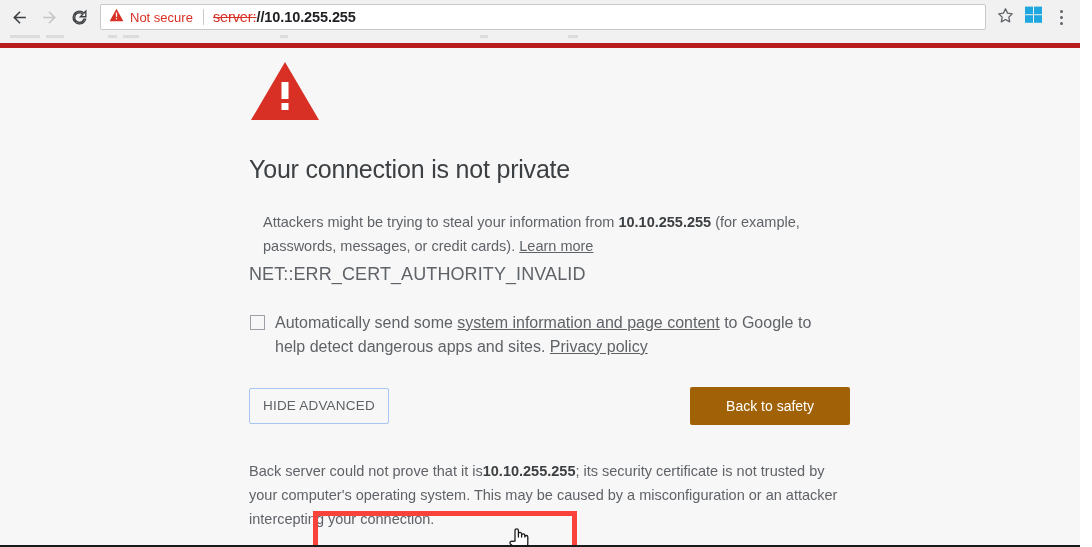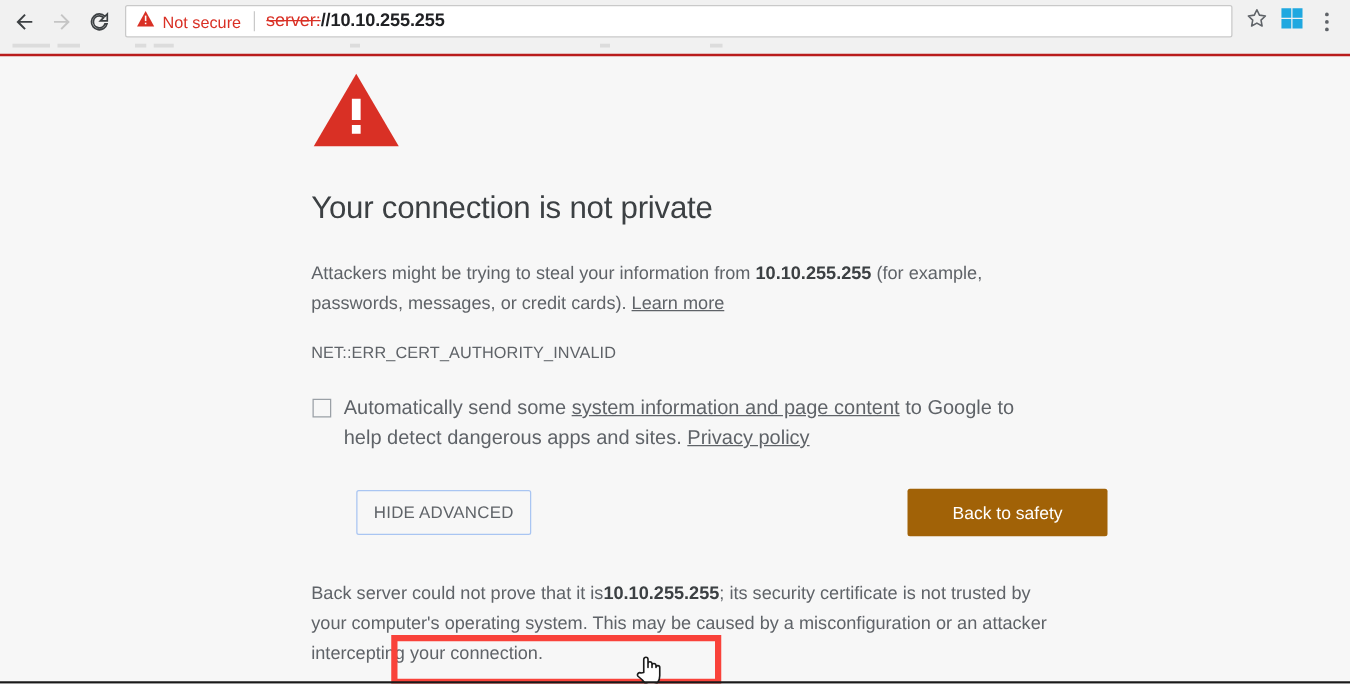--- a/index.html
+++ b/index.html
@@ -126,21 +126,21 @@
     position: absolute;
     height: 3px;
     background: #dcdcdc;
     top: 1px;
   }
 
   
   #viewport {
     flex: 1 1 auto;
     background: #f7f7f7;
-    border-top: 2px solid #b91c1c;
+    border-top: 5px solid #b91c1c;
     position: relative;
     overflow: hidden;
   }
 
   #interstitial {
     width: 600px;
     margin: 0 auto;
     padding-top: 12px;
     position: relative;
     left: 9px;
@@ -167,23 +167,23 @@
     margin: 0;
   }
   .body-text b { color: #3c4043; font-weight: bold; }
 
   a.inline-link {
     color: #5f6368;
     text-decoration: underline;
   }
 
   #err-code {
-    font-size: 13px;
+    font-size: 18px;
     color: #5f6368;
-    margin: 19px 0 0 0;
+    margin: 6px 0 0 0;
     letter-spacing: 0.1px;
   }
 
   
   #optin {
     display: flex;
     margin-top: 26px;
   }
   #optin-box {
     width: 15px; height: 15px;
@@ -200,21 +200,20 @@
     max-width: 545px;
   }
 
   
   #btn-row {
     display: flex;
     align-items: center;
     justify-content: space-between;
     margin-top: 28px;
     width: 601px;
-    margin-left: 36px;
   }
   #hide-advanced {
     border: 1px solid #a9c5f2;
     background: transparent;
     color: #5f6368;
     font-size: 13.5px;
     font-family: "Liberation Sans", sans-serif;
     padding: 10px 13px;
     border-radius: 2px;
     cursor: pointer;
@@ -368,21 +367,21 @@
       <div id="warn-icon">
         <svg width="72" height="62" viewBox="0 0 72 62">
           <path d="M36 2 70 60H2z" fill="#d93025"></path>
           <rect x="32.5" y="22" width="7" height="17" fill="#ffffff"></rect>
           <rect x="32.5" y="43" width="7" height="7" fill="#ffffff"></rect>
         </svg>
       </div>
 
       <h1 id="heading">Your connection is not private</h1>
 
-      <p class="body-text" style="max-width:560px;">
+      <p class="body-text" style="max-width:560px;margin-left:14px;">
         <span>Attackers might be trying to steal your information from </span><b>10.10.255.255</b><span> (for example, passwords, messages, or credit cards). </span><a class="inline-link" href="#">Learn more</a>
       </p>
 
       <p id="err-code">NET::ERR_CERT_AUTHORITY_INVALID</p>
 
       <div id="optin">
         <div id="optin-box"></div>
         <div id="optin-text">
           <span>Automatically send some </span><a class="inline-link" href="#">system information and page content</a><span> to Google to help detect dangerous apps and sites. </span><a class="inline-link" href="#">Privacy policy</a>
         </div>

